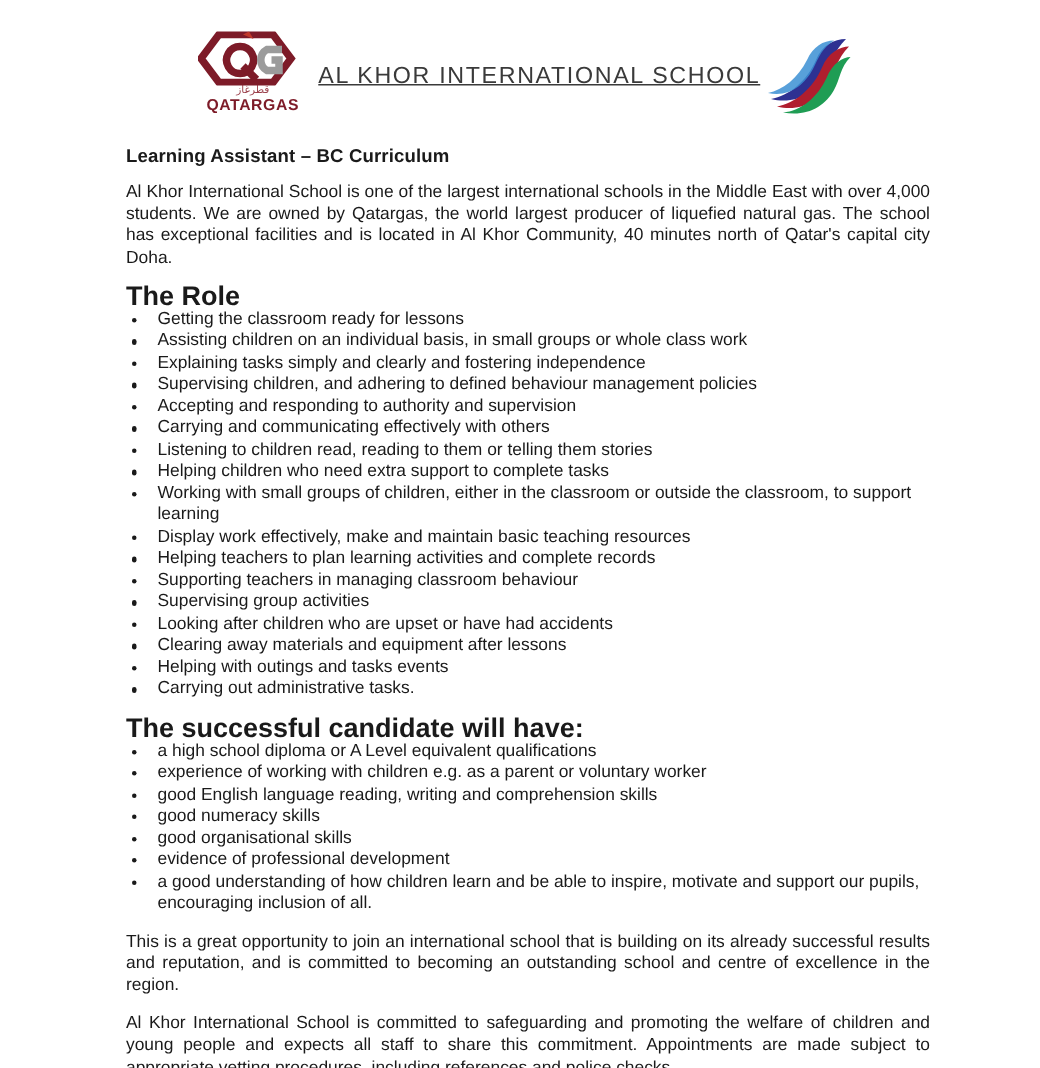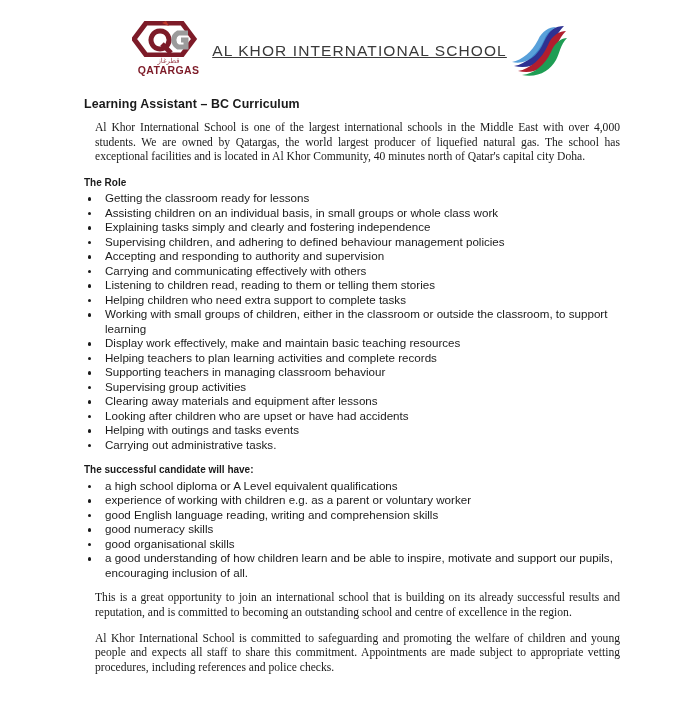--- a/index.html
+++ b/index.html
@@ -117,29 +117,28 @@
   }
   .doc-title {
     text-align: left;
     font-weight: bold;
     font-size: 12.4px;
     line-height: 16px;
     margin: 0 0 9px 0;
     letter-spacing: .1px;
   }
   p.para {
-    margin: 0 0 11px 11px;
+    margin: 0 0 11px 0;
     text-align: justify;
     text-justify: inter-word;
-    font-family: Liberation Serif, serif;
   }
   .sec-head {
     font-weight: bold;
     margin: 0 0 1px 0;
-    font-size: 10px;
+    font-size: 18px;
     line-height: 14.6px;
   }
   ul.bullets {
     list-style: none;
     margin: 0 0 11px 0;
     padding: 0;
   }
   ul.bullets li {
     position: relative;
     padding-left: 21px;
@@ -209,33 +208,34 @@
       <li>Supervising children, and adhering to defined behaviour management policies</li>
       <li>Accepting and responding to authority and supervision</li>
       <li>Carrying and communicating effectively with others</li>
       <li>Listening to children read, reading to them or telling them stories</li>
       <li>Helping children who need extra support to complete tasks</li>
       <li>Working with small groups of children, either in the classroom or outside the classroom, to support learning</li>
       <li>Display work effectively, make and maintain basic teaching resources</li>
       <li>Helping teachers to plan learning activities and complete records</li>
       <li>Supporting teachers in managing classroom behaviour</li>
       <li>Supervising group activities</li>
+      <li>Looking after children who are upset or have had accidents</li>
       <li>Clearing away materials and equipment after lessons</li>
-      <li>Looking after children who are upset or have had accidents</li>
       <li>Helping with outings and tasks events</li>
       <li>Carrying out administrative tasks.</li>
     </ul>
 
     <div class="sec-head">The successful candidate will have:</div>
     <ul class="bullets">
       <li>a high school diploma or A Level equivalent qualifications</li>
       <li>experience of working with children e.g. as a parent or voluntary worker</li>
       <li>good English language reading, writing and comprehension skills</li>
       <li>good numeracy skills</li>
       <li>good organisational skills</li>
+      <li>evidence of professional development</li>
       <li>a good understanding of how children learn and be able to inspire, motivate and support our pupils, encouraging inclusion of all.</li>
     </ul>
 
     <p class="para">This is a great opportunity to join an international school that is building on its already successful results and reputation, and is committed to becoming an outstanding school and centre of excellence in the region.</p>
 
     <p class="para">Al Khor International School is committed to safeguarding and promoting the welfare of children and young people and expects all staff to share this commitment. Appointments are made subject to appropriate vetting procedures, including references and police checks.</p>
 
   </div>
 </div>
 

